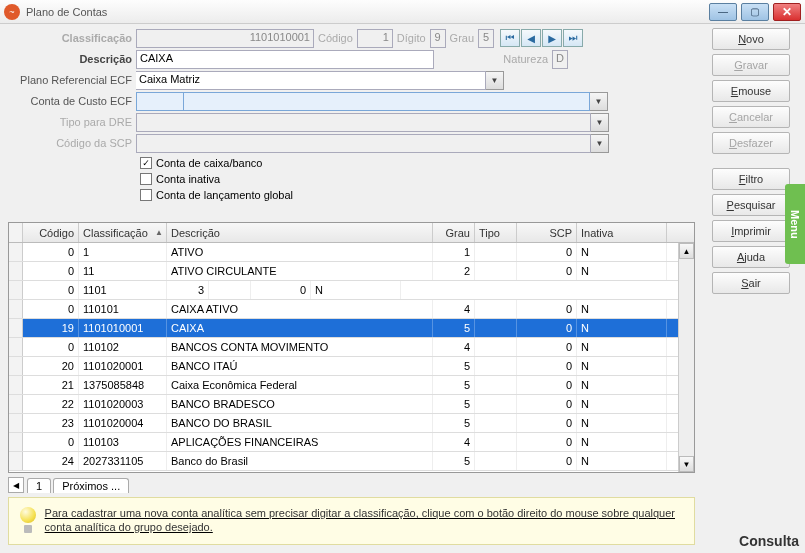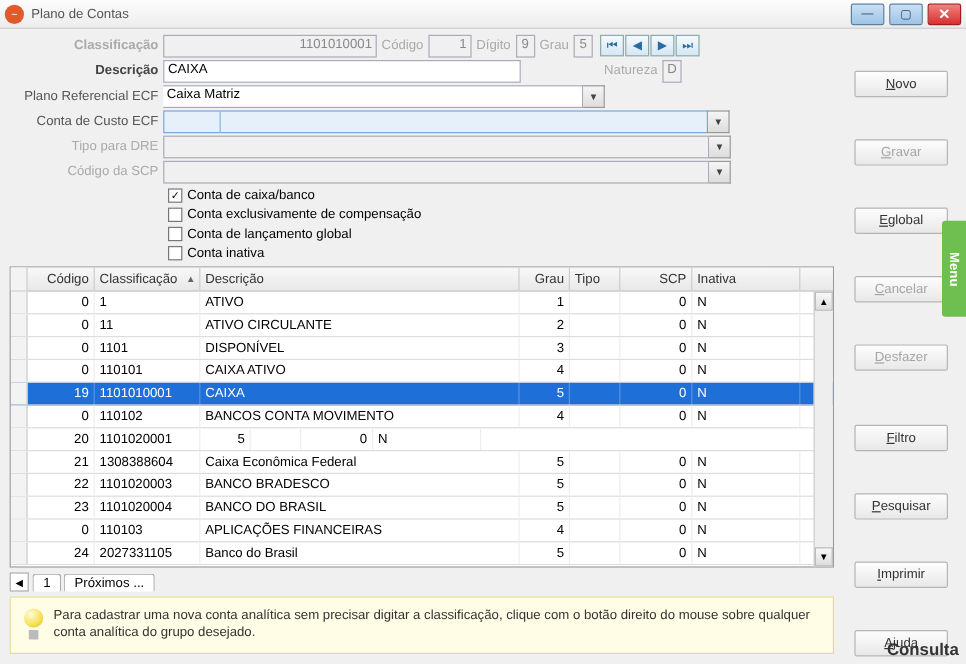--- a/index.html
+++ b/index.html
@@ -51,28 +51,28 @@
 .c-desc{width:266px;}
 .c-grau{width:42px; justify-content:flex-end;}
 .c-tipo{width:42px;}
 .c-scp{width:60px; justify-content:flex-end;}
 .c-inat{width:90px;}
 
 .tabbar { position:absolute; left:8px; right:110px; bottom:60px; height:20px; display:flex; align-items:flex-end; font-size:11px;}
 .tab-nav { width:16px;height:16px;border:1px solid #aaa;background:#fff;display:flex;align-items:center;justify-content:center;font-size:8px;margin-right:1px;cursor:pointer;}
 .tab { border:1px solid #aaa; border-bottom:none; background:#fff; padding:1px 8px; border-radius:3px 3px 0 0; margin-left:2px; cursor:pointer;}
 
-.hint { position:absolute; left:8px; right:110px; bottom:8px; height:48px; background:#fffde5; border:1px solid #e0dca0; display:flex; align-items:center; padding:6px 8px; gap:10px;}
+.hint { position:absolute; left:8px; right:110px; bottom:8px; height:48px; background:#fffde5; border:1px solid #e0dca0; display:flex; align-items:center; padding:6px 8px; gap:10px;text-decoration:underline;}
 .bulb { width:22px; height:28px; position:relative;}
 .bulb::before{content:"";position:absolute;top:0;left:3px;width:16px;height:16px;border-radius:50%;background:radial-gradient(circle at 35% 30%, #fffbe0, #f5e050 60%, #d8b820);}
 .bulb::after{content:"";position:absolute;bottom:2px;left:7px;width:8px;height:8px;background:#bbb;border-radius:1px;}
 .hint-text{color:#333;line-height:1.25;}
 
 .sidebar { position:absolute; top:4px; right:6px; width:96px; display:flex; flex-direction:column; gap:4px; align-items:center;}
-.sbtn { width:78px; height:22px; border:1px solid #b5b5b5; background:linear-gradient(#fdfdfd,#e8e8e8); border-radius:2px; cursor:pointer; color:#333; display:flex; align-items:center; justify-content:center;margin-top:31px;}
+.sbtn { width:78px; height:22px; border:1px solid #b5b5b5; background:linear-gradient(#fdfdfd,#e8e8e8); border-radius:2px; cursor:pointer; color:#333; display:flex; align-items:center; justify-content:center;}
 .sbtn.disabled { color:#a5a5a5; }
 .sbtn u { text-decoration: underline; }
 
 .menu-tab { position:absolute; right:0; top:160px; width:20px; height:80px; background:#6fbf50; color:#fff; writing-mode:vertical-rl; text-align:center; display:flex;align-items:center;justify-content:center; font-weight:bold; border-radius:3px 0 0 3px; cursor:pointer;}
 
 .status { position:absolute; right:6px; bottom:4px; font-size:14px; font-weight:bold; color:#333;}
 </style>
 </head>
 <body>
 
@@ -133,29 +133,25 @@
       <div class="combo-btn">▼</div>
     </div>
 
     <div class="checks" id="checks">
         <div class="chk-row">
           <div class="chk">✓</div>
           <span>Conta de caixa/banco</span>
         </div>
         <div class="chk-row">
           <div class="chk"></div>
-          <span>Conta exclusivamente de compensação</span>
+          <span>Conta inativa</span>
         </div>
         <div class="chk-row">
           <div class="chk"></div>
           <span>Conta de lançamento global</span>
-        </div>
-        <div class="chk-row">
-          <div class="chk"></div>
-          <span>Conta inativa</span>
         </div>
       </div>
   </div>
 
   <div class="grid-wrap">
     <div class="grid-head">
       <div class="row-handle"></div>
       <div class="gh c-codigo">Código</div>
       <div class="gh c-class">
           <span>Classificação</span>
@@ -185,21 +181,20 @@
           <div class="gc c-desc">ATIVO CIRCULANTE</div>
           <div class="gc c-grau">2</div>
           <div class="gc c-tipo"></div>
           <div class="gc c-scp">0</div>
           <div class="gc c-inat">N</div>
         </div>
         <div class="gr">
           <div class="row-handle"></div>
           <div class="gc c-codigo">0</div>
           <div class="gc c-class">1101</div>
-          <div class="gc c-desc">DISPONÍVEL</div>
           <div class="gc c-grau">3</div>
           <div class="gc c-tipo"></div>
           <div class="gc c-scp">0</div>
           <div class="gc c-inat">N</div>
         </div>
         <div class="gr">
           <div class="row-handle"></div>
           <div class="gc c-codigo">0</div>
           <div class="gc c-class">110101</div>
           <div class="gc c-desc">CAIXA ATIVO</div>
@@ -225,29 +220,30 @@
           <div class="gc c-desc">BANCOS CONTA MOVIMENTO</div>
           <div class="gc c-grau">4</div>
           <div class="gc c-tipo"></div>
           <div class="gc c-scp">0</div>
           <div class="gc c-inat">N</div>
         </div>
         <div class="gr">
           <div class="row-handle"></div>
           <div class="gc c-codigo">20</div>
           <div class="gc c-class">1101020001</div>
+          <div class="gc c-desc">BANCO ITAÚ</div>
           <div class="gc c-grau">5</div>
           <div class="gc c-tipo"></div>
           <div class="gc c-scp">0</div>
           <div class="gc c-inat">N</div>
         </div>
         <div class="gr">
           <div class="row-handle"></div>
           <div class="gc c-codigo">21</div>
-          <div class="gc c-class">1308388604</div>
+          <div class="gc c-class">1375085848</div>
           <div class="gc c-desc">Caixa Econômica Federal</div>
           <div class="gc c-grau">5</div>
           <div class="gc c-tipo"></div>
           <div class="gc c-scp">0</div>
           <div class="gc c-inat">N</div>
         </div>
         <div class="gr">
           <div class="row-handle"></div>
           <div class="gc c-codigo">22</div>
           <div class="gc c-class">1101020003</div>
@@ -306,21 +302,21 @@
   </div>
 
   <div class="sidebar">
     <button class="sbtn">
         <span><u>N</u><span>ovo</span></span>
       </button>
     <button class="sbtn disabled">
         <span><u>G</u><span>ravar</span></span>
       </button>
     <button class="sbtn">
-        <span><u>E</u><span>global</span></span>
+        <span><u>E</u><span>mouse</span></span>
       </button>
     <button class="sbtn disabled">
         <span><u>C</u><span>ancelar</span></span>
       </button>
     <button class="sbtn disabled">
         <span><u>D</u><span>esfazer</span></span>
       </button>
     <div style="height:6px"></div>
     <button class="sbtn">
         <span><u>F</u><span>iltro</span></span>

